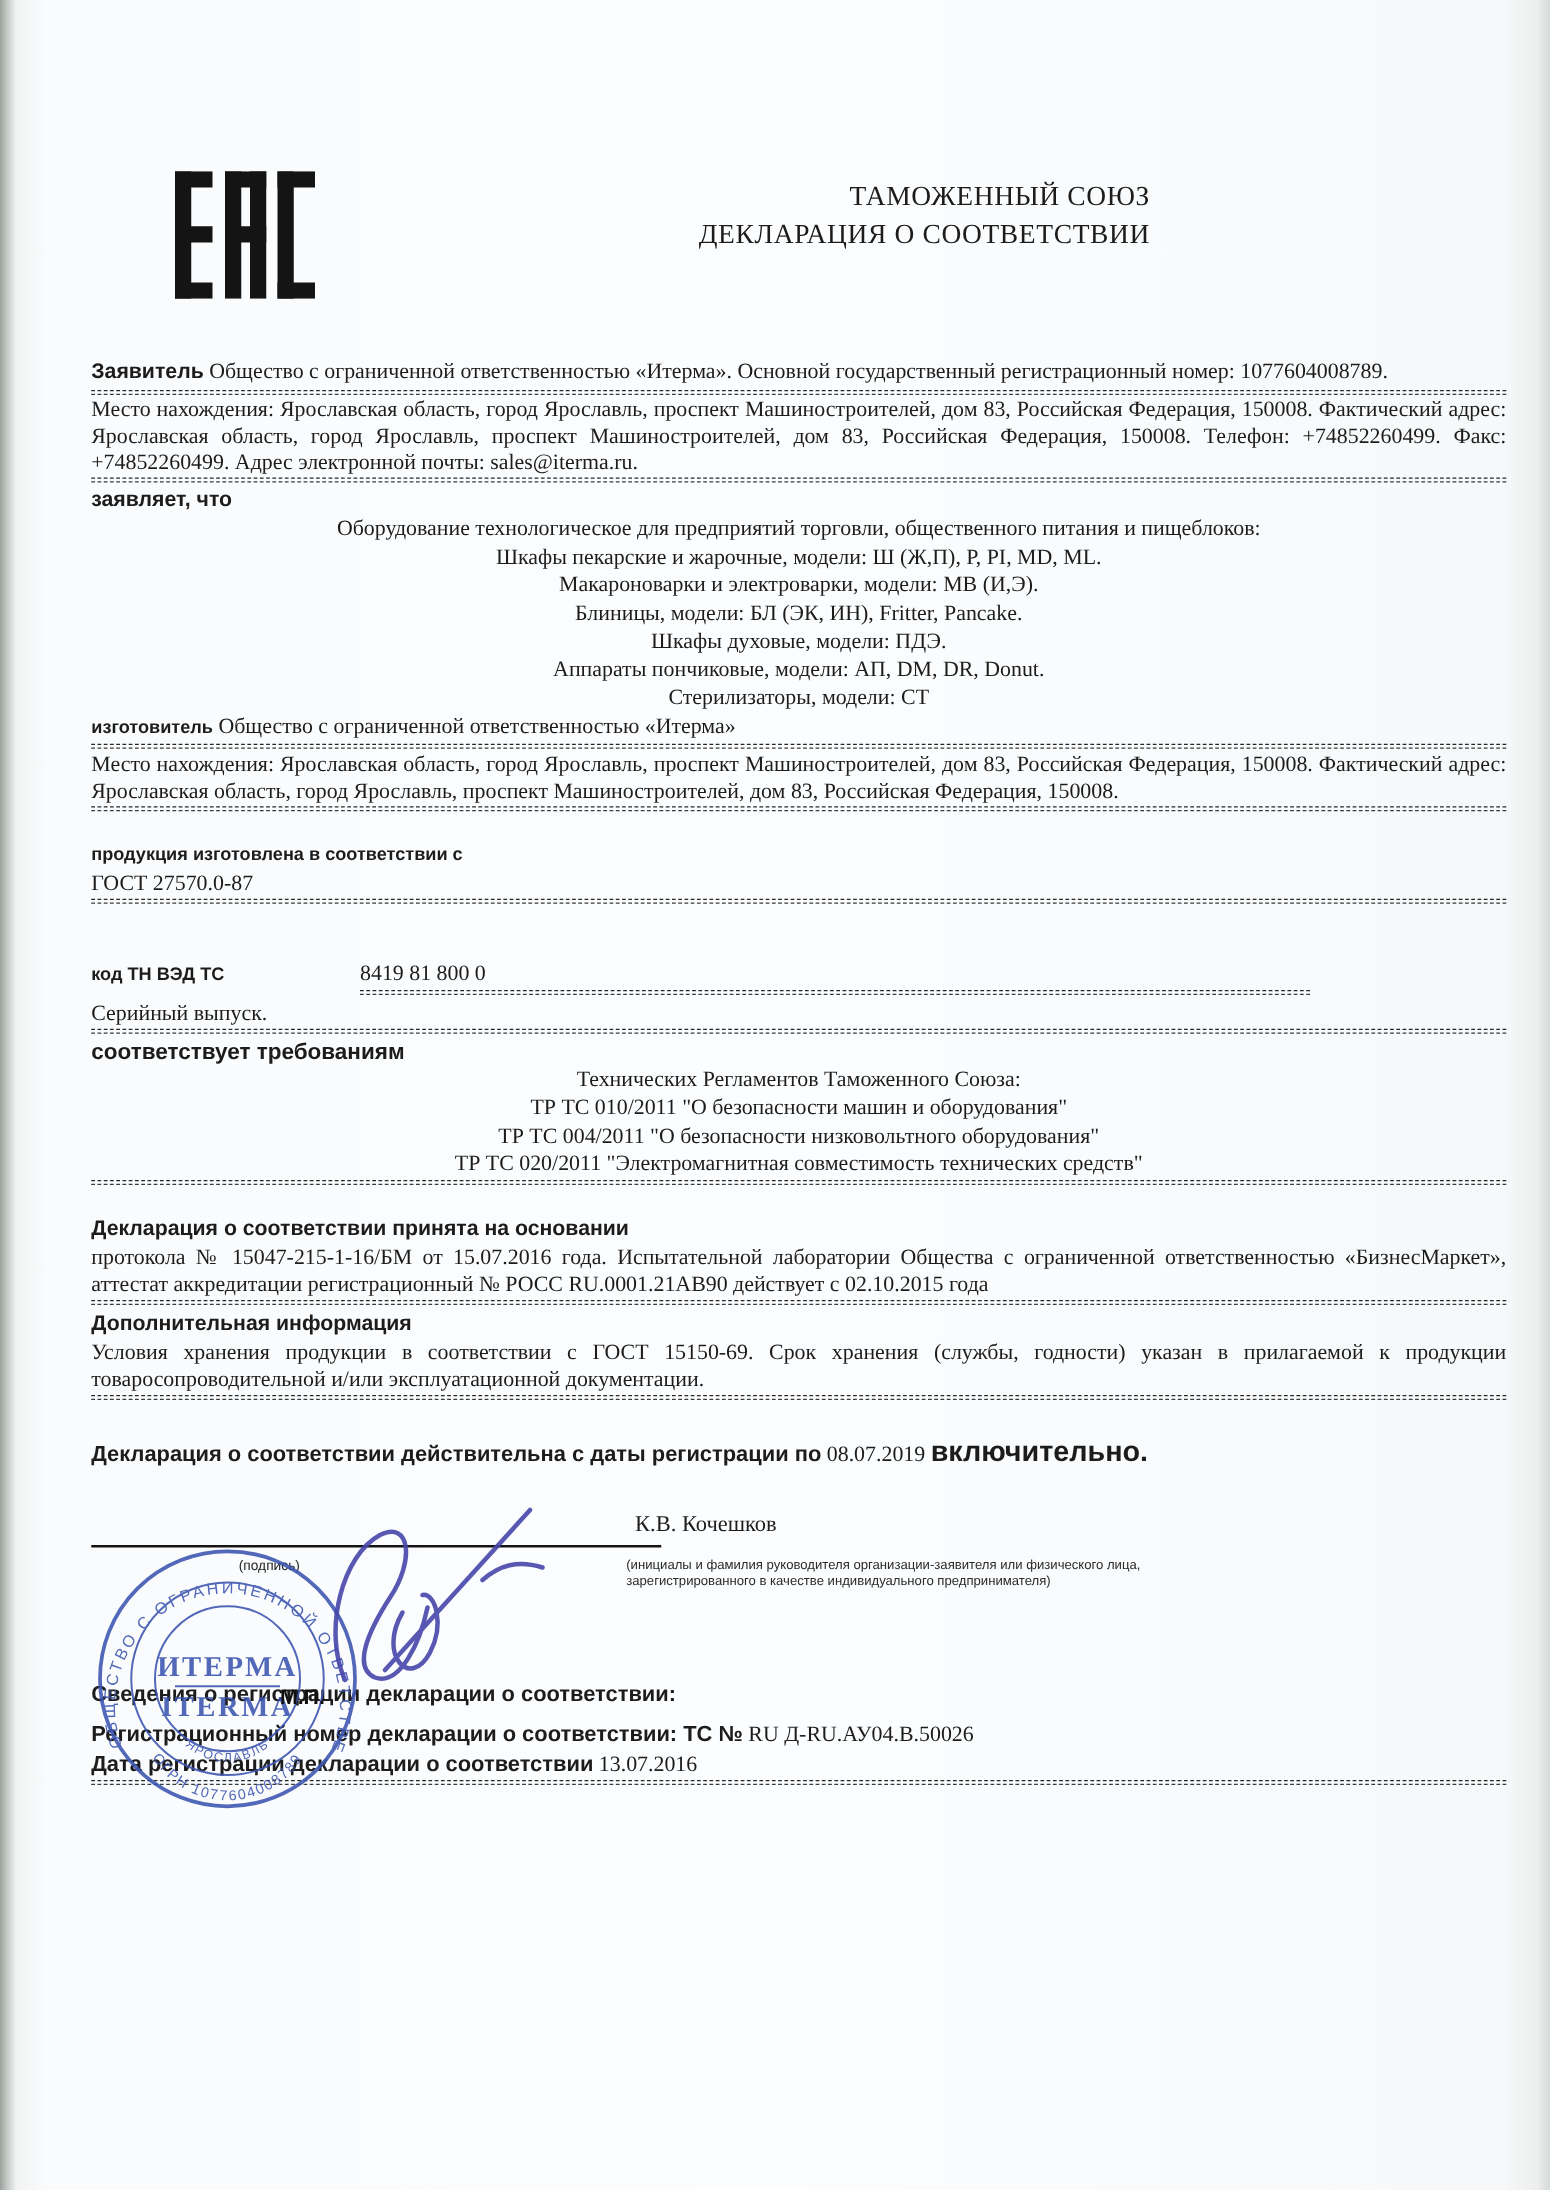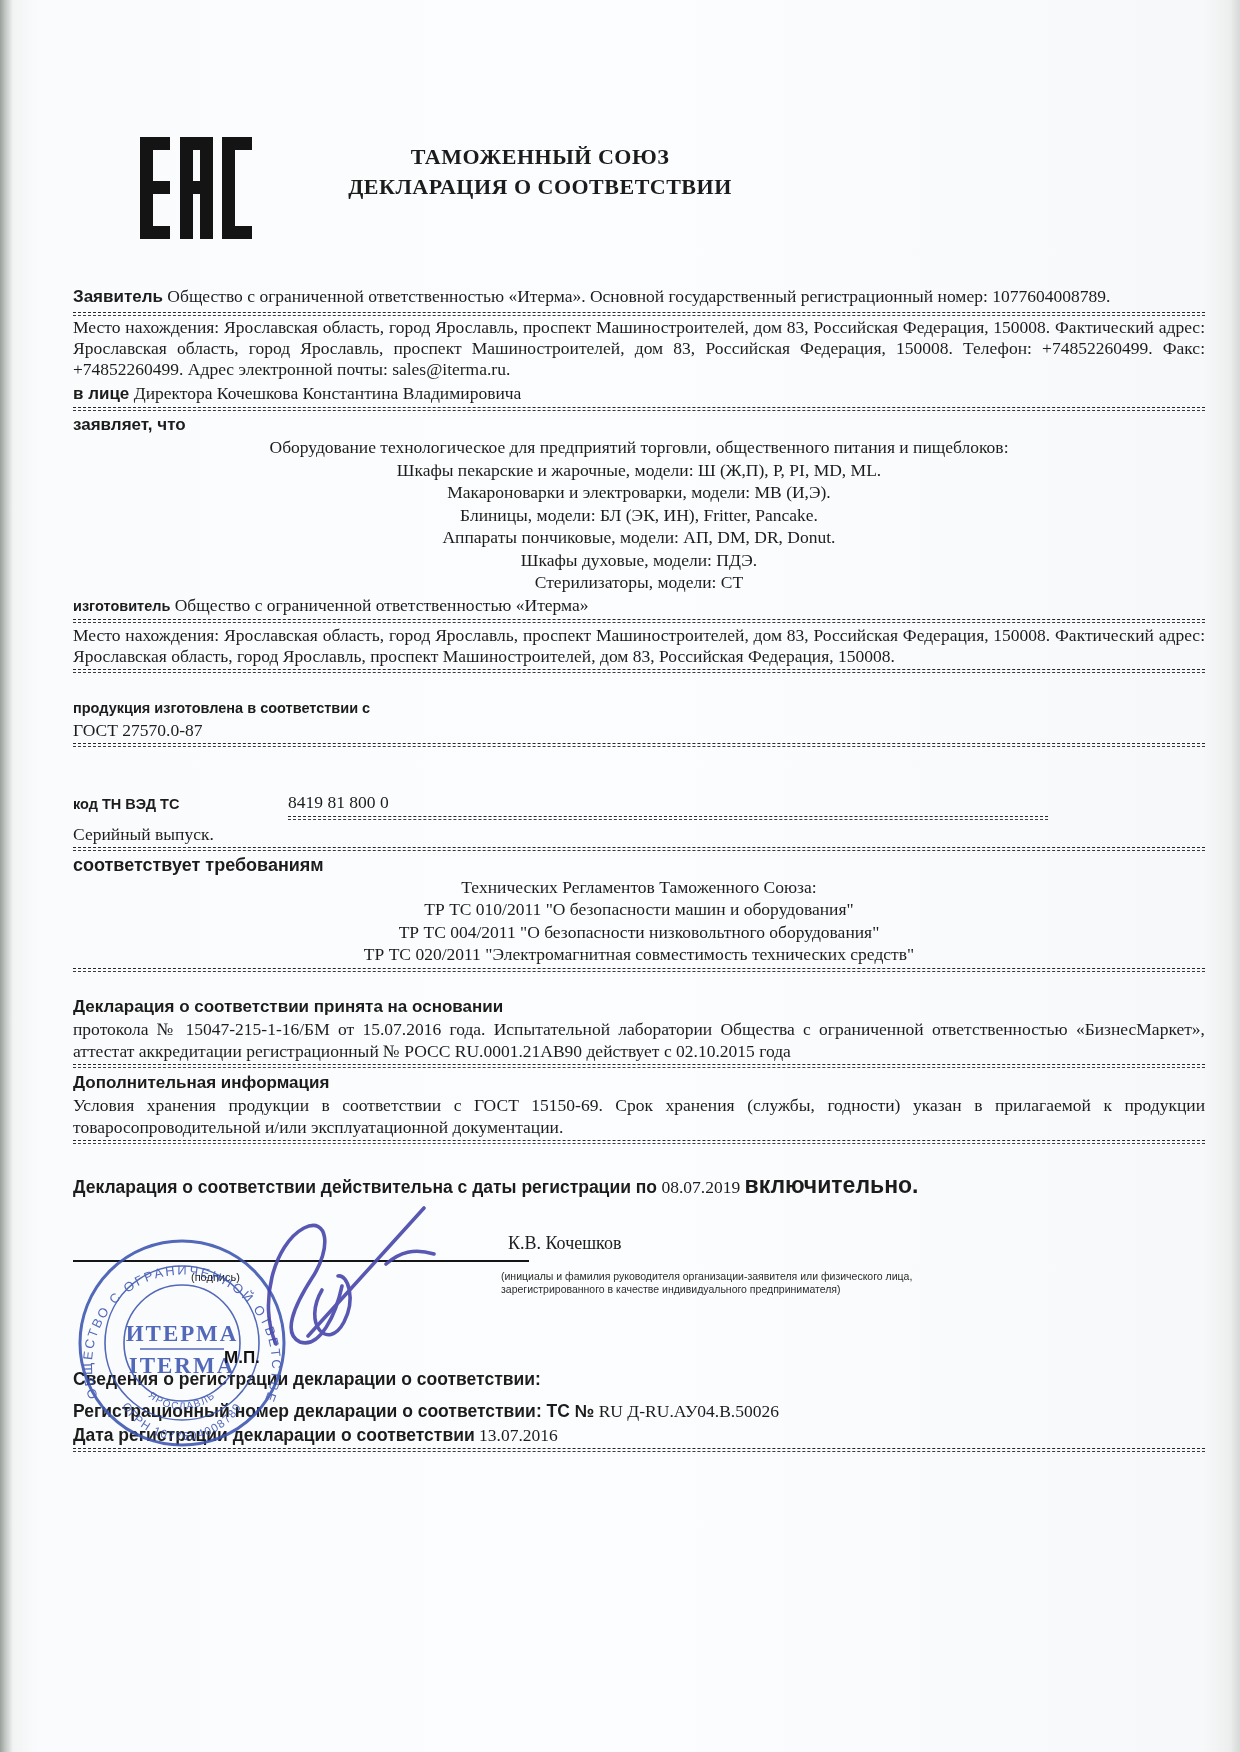--- a/index.html
+++ b/index.html
@@ -9,22 +9,22 @@
     overflow:hidden;color:#1c1c1c;
   }
   .edge-left{position:absolute;left:0;top:0;width:13px;height:100%;
     background:linear-gradient(90deg,#9aa09c,#c6cbc7 45%,rgba(250,250,250,0));}
   .edge-right{position:absolute;right:0;top:0;width:10px;height:100%;
     background:linear-gradient(270deg,#d6dad8,rgba(250,250,250,0));}
   .serif{font-family:"Liberation Serif",serif;}
   
   .eac{position:absolute;left:140px;top:137px;}
   
-  .titles{position:absolute;left:160px;top:142px;width:760px;text-align:center;
-    font-family:"Liberation Serif",serif;font-weight:bold;font-size:22px;line-height:30px;letter-spacing:.5px;}
+  .titles{position:absolute;left:160px;top:142px;width:760px;text-align:right;
+    font-family:"Liberation Serif",serif;font-weight:normal;font-size:22px;line-height:30px;letter-spacing:.5px;}
   
   .bt{position:absolute;left:73px;top:283px;width:1132px;font-family:"Liberation Serif",serif;
     font-size:17.5px;line-height:22px;}
   .dl{height:2px;border-top:1px dashed #262626;border-bottom:1px dashed #3a3a3a;margin:2px 0 1px 0;}
   p{margin:0;}
   .just{text-align:justify;}
   .lbl{font-family:"Liberation Sans",sans-serif;font-weight:bold;font-size:17px;}
   .lbl-sm{font-family:"Liberation Sans",sans-serif;font-weight:bold;font-size:14.5px;}
   .applicant-p{line-height:26px;}
   .addr{line-height:21px;}
@@ -78,35 +78,31 @@
   <div class="bt">
 
     <p class="applicant-p">
       <span class="lbl">Заявитель</span>
       <span class="serif">Общество с ограниченной ответственностью «Итерма».  Основной государственный регистрационный номер: 1077604008789.</span>
     </p>
     <div class="dl"></div>
 
     <p class="addr just">Место нахождения: Ярославская область, город Ярославль, проспект Машиностроителей, дом 83, Российская Федерация, 150008. Фактический адрес: Ярославская область, город Ярославль, проспект Машиностроителей, дом 83, Российская Федерация, 150008. Телефон: +74852260499. Факс: +74852260499. Адрес электронной почты: sales@iterma.ru.</p>
 
-    <p style="margin-top:2px;">
-      <span class="lbl">в лице</span>
-      <span class="serif">Директора Кочешкова Константина Владимировича</span>
-    </p>
     <div class="dl"></div>
 
     <p class="lbl" style="margin-top:3px;">заявляет, что</p>
 
     <div class="prodlist">
       <p>Оборудование технологическое для предприятий торговли, общественного питания и пищеблоков:</p>
       <p>Шкафы пекарские и жарочные, модели: Ш (Ж,П), Р, PI, MD, ML.</p>
       <p>Макароноварки и электроварки, модели: МВ (И,Э).</p>
       <p>Блиницы, модели: БЛ (ЭК, ИН), Fritter, Pancake.</p>
+      <p>Шкафы духовые, модели: ПДЭ.</p>
       <p>Аппараты пончиковые, модели: АП, DM, DR, Donut.</p>
-      <p>Шкафы духовые, модели: ПДЭ.</p>
       <p>Стерилизаторы, модели: СТ</p>
     </div>
 
     <p>
       <span class="lbl-sm">изготовитель</span>
       <span class="serif">Общество с ограниченной ответственностью «Итерма»</span>
     </p>
     <div class="dl"></div>
 
     <p class="addr just" style="margin-top:2px;">Место нахождения: Ярославская область, город Ярославль, проспект Машиностроителей, дом 83, Российская Федерация, 150008. Фактический адрес: Ярославская область, город Ярославль, проспект Машиностроителей, дом 83, Российская Федерация, 150008.</p>

